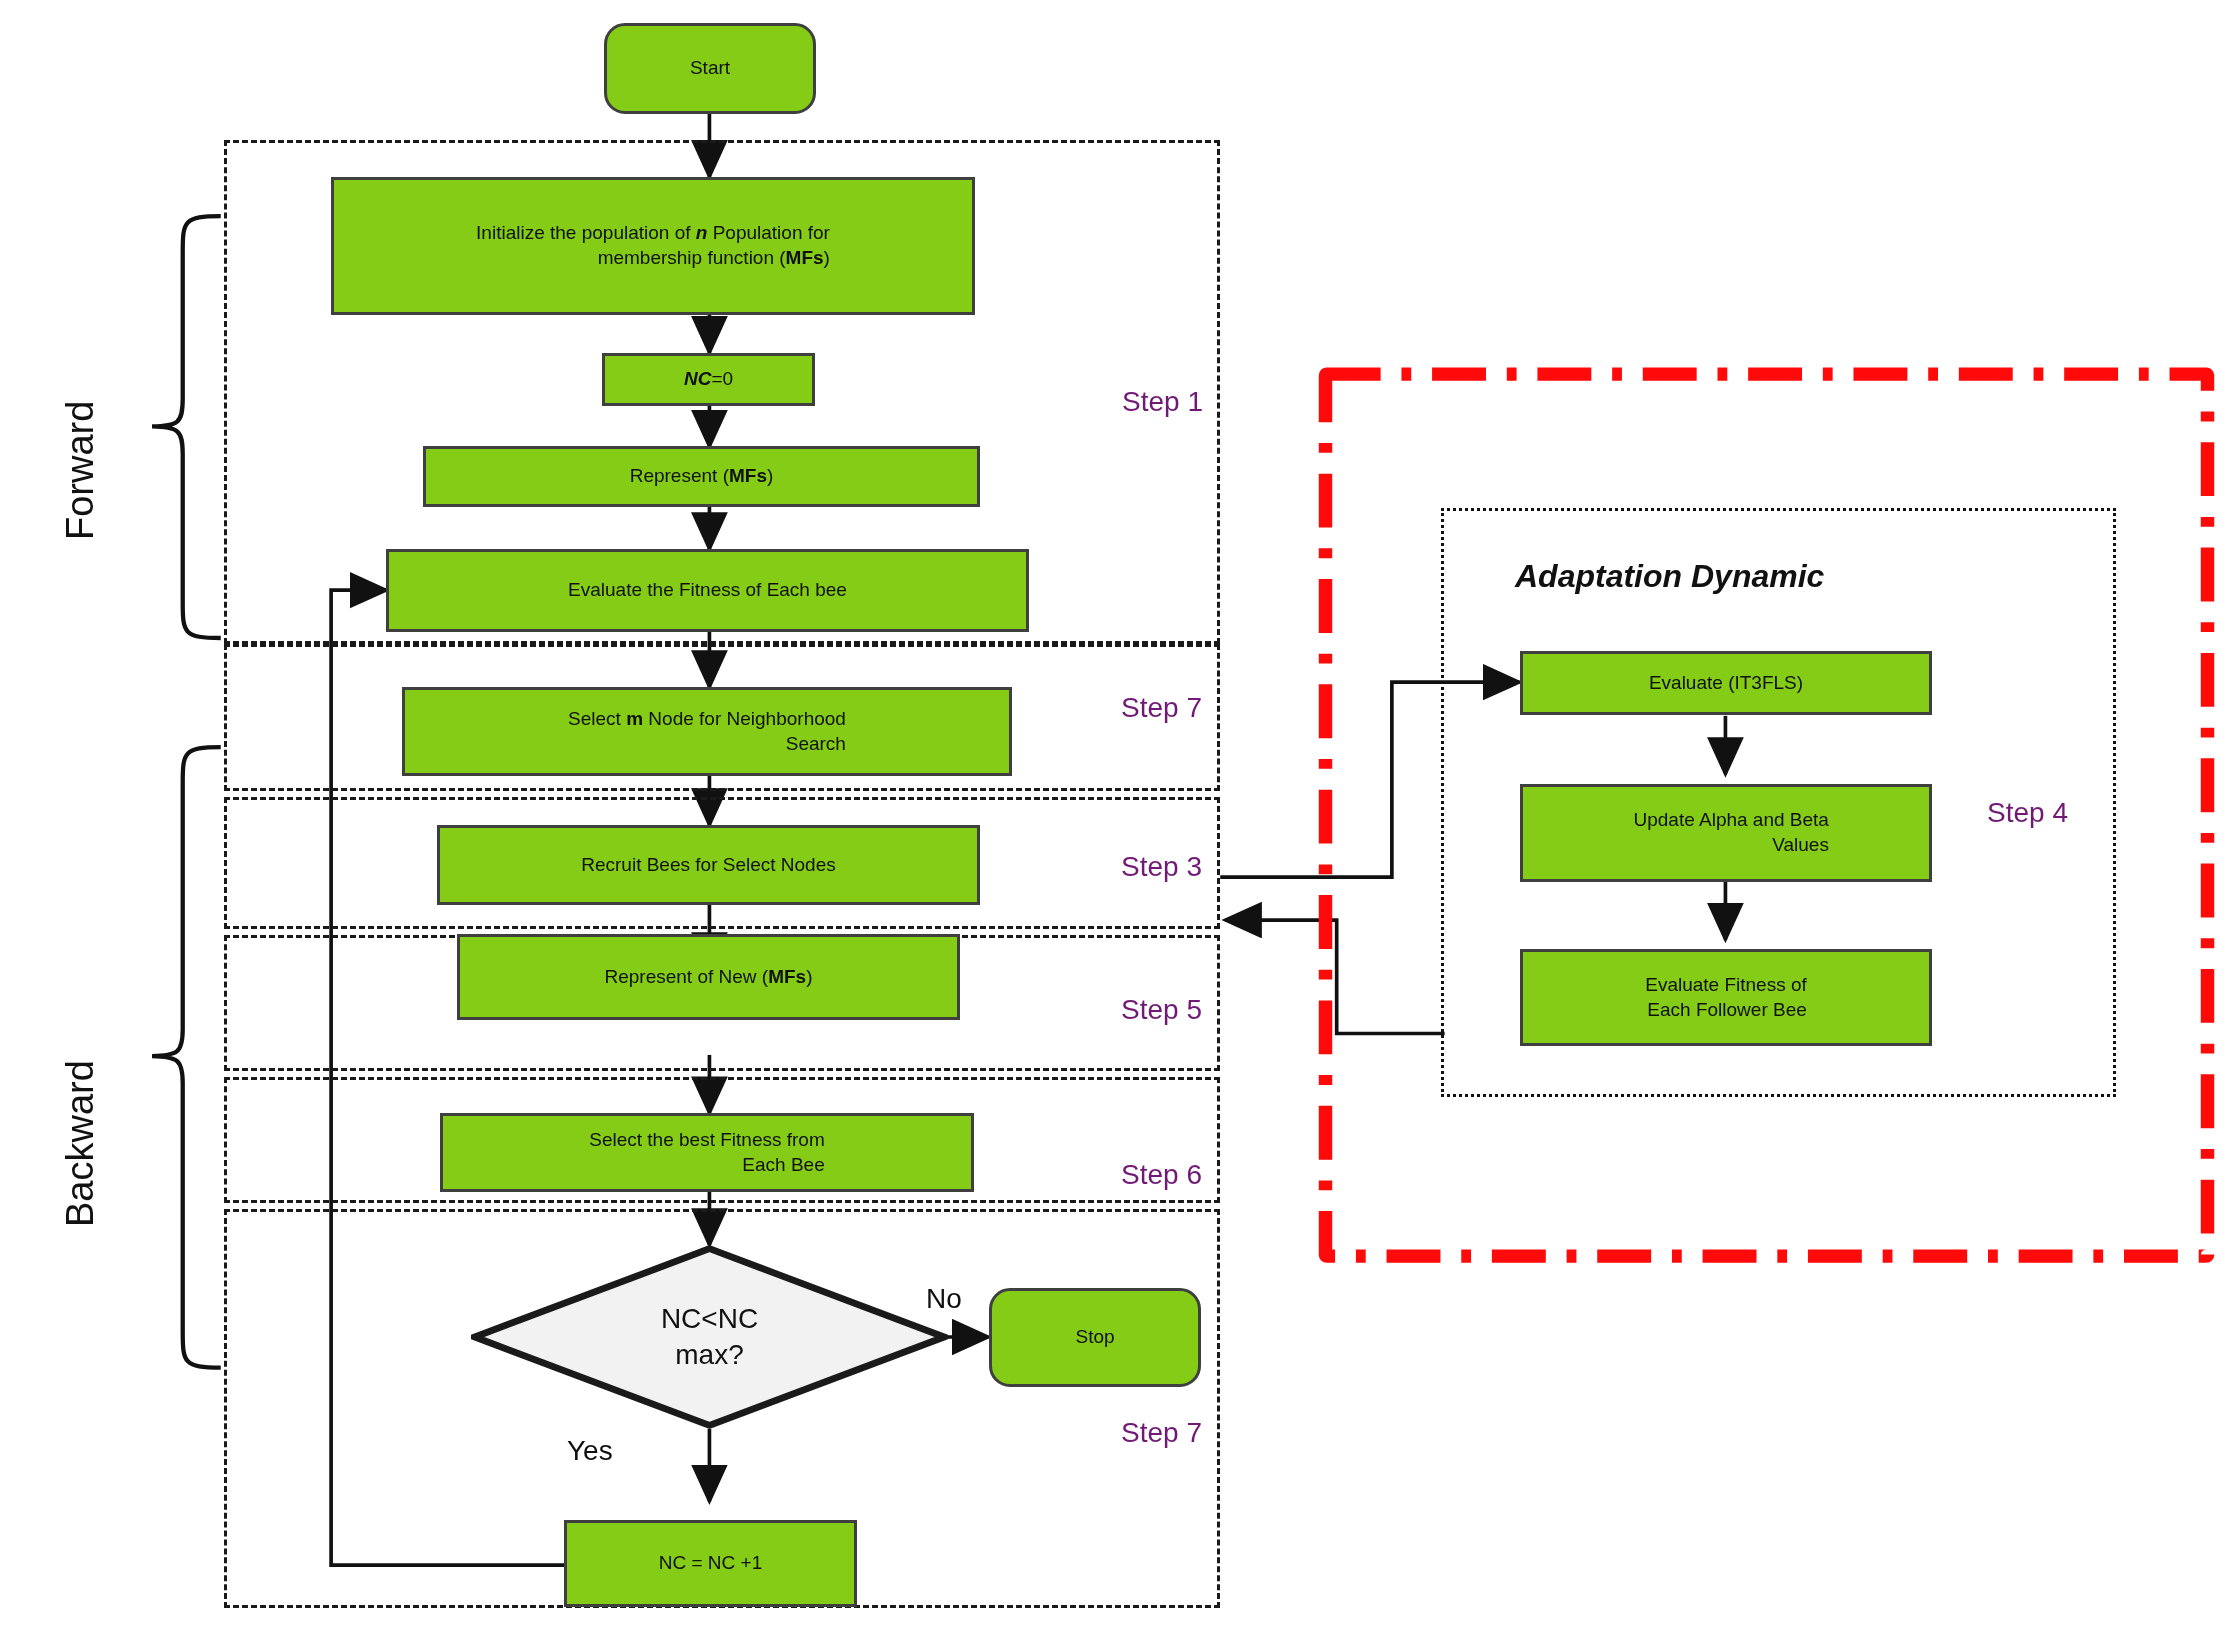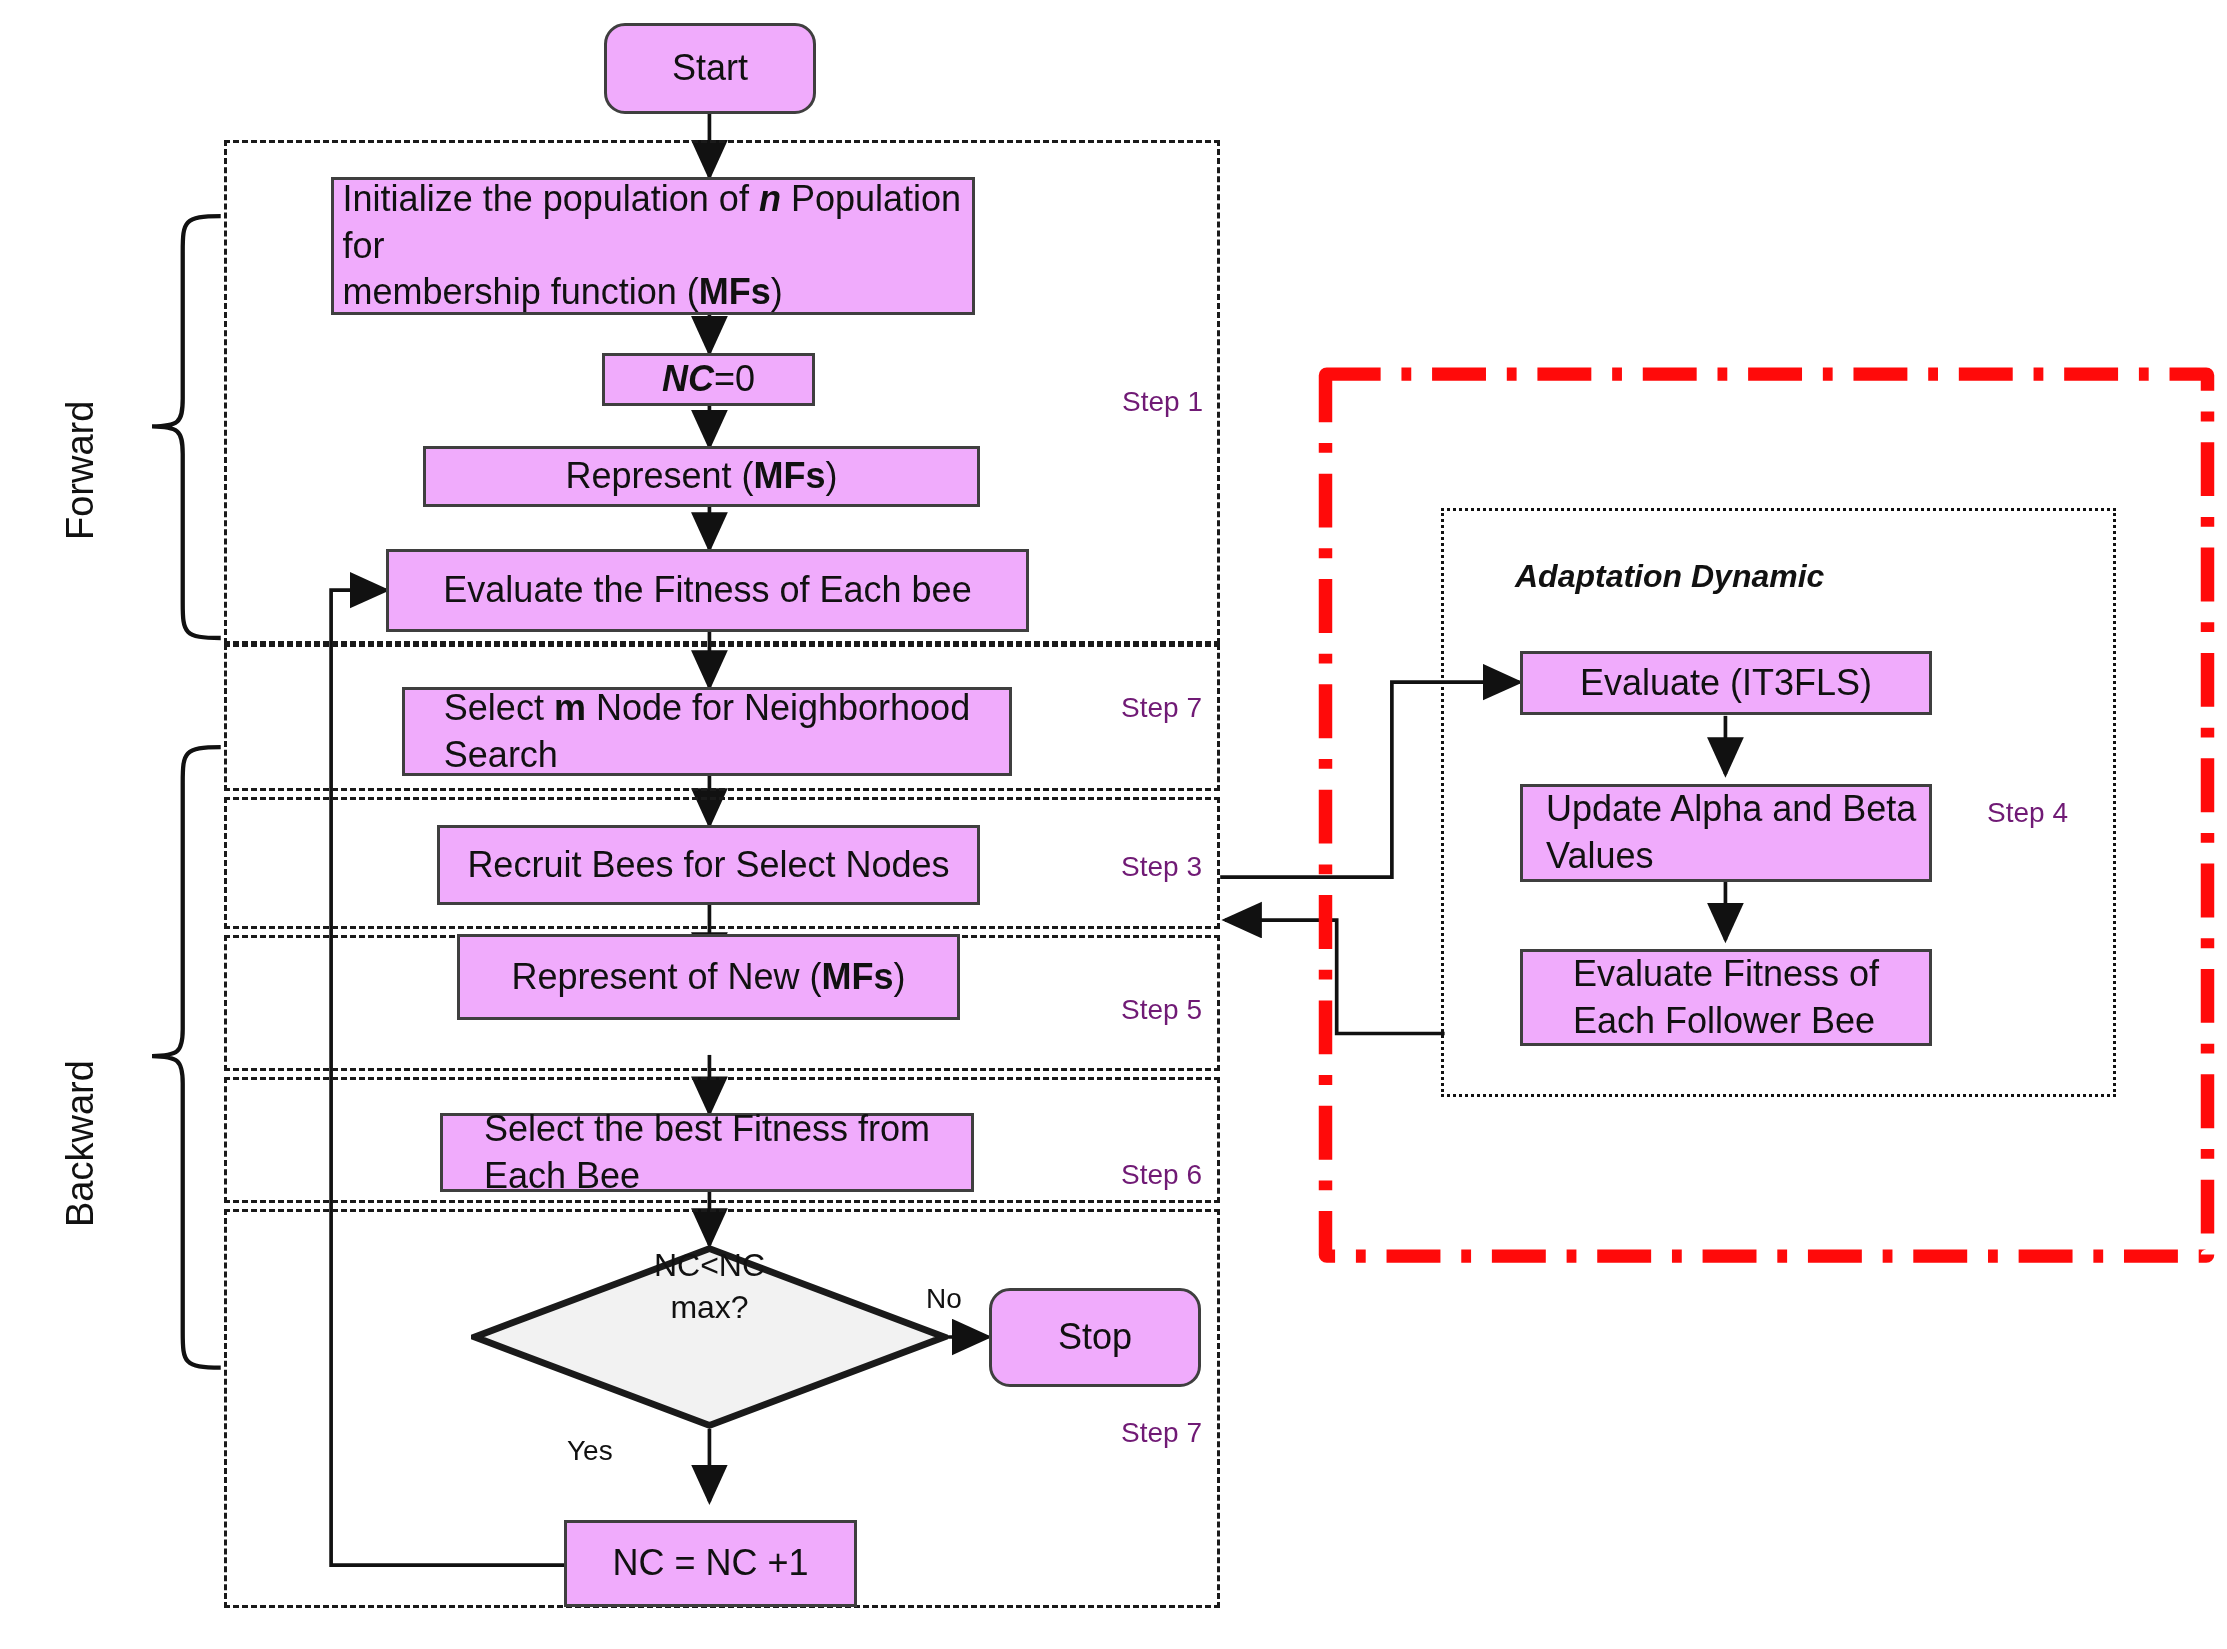--- a/index.html
+++ b/index.html
@@ -2,43 +2,43 @@
 <html style="font-size:9.8px"><head>
 <meta charset="utf-8">
 <style>
   html,body{margin:0;padding:0;background:#ffffff;}
   body{font-family:"Liberation Sans", sans-serif;}
   #page{position:relative;width:2227px;height:1650px;background:#fff;overflow:hidden;}
 
   
   .node{
     position:absolute;
-    background:#f0abfc;
+    background:#84cc16;
     border:3.1px solid #3f3f3f;
     box-sizing:border-box;
     display:flex;align-items:center;justify-content:center;
-    text-align:left;
+    text-align:right;
     color:#111;
-    font-size:36px;
+    font-size:19px;
     line-height:1.30;
     padding:3.7px 8.6px;
     box-shadow:0 0 0 0 transparent;
   }
   .node.term{border-radius:21px;}
   .node .t{display:block;}
   .node b{font-weight:bold;}
   .node i{font-style:italic;font-weight:bold;}
 
   
   .diamond{position:absolute;}
   .diamond svg{position:absolute;inset:0;}
   .diamond .dlabel{
     position:absolute;inset:0;
-    display:flex;justify-content:center;
-    text-align:center;font-size:32px;line-height:1.3;color:#111;
+    display:flex;align-items:center;justify-content:center;
+    text-align:center;font-size:28px;line-height:1.3;color:#111;
     pointer-events:none;
   }
 
   
   .stepbox{
     position:absolute;
     border:3.7px dashed #1a1a1a;
     box-sizing:border-box;
     background:transparent;
   }

